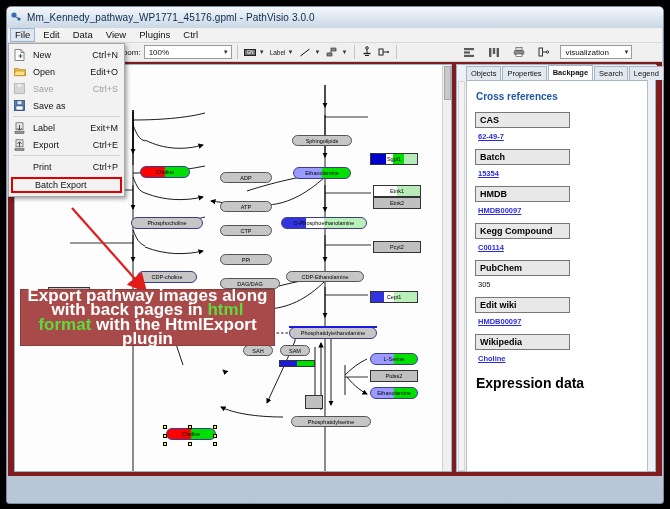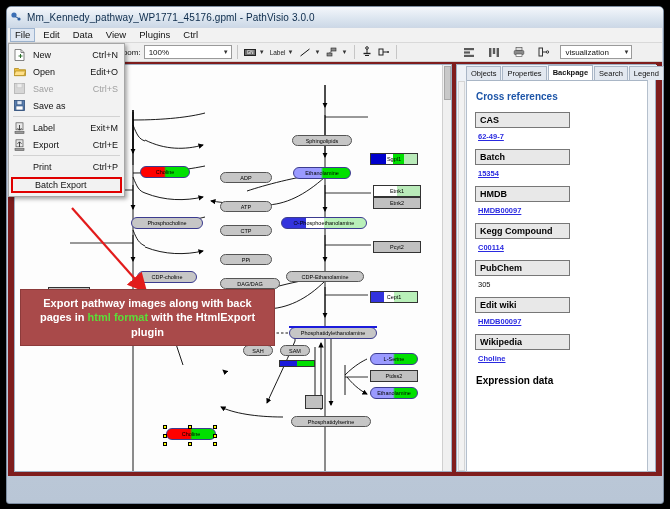--- a/index.html
+++ b/index.html
@@ -135,21 +135,21 @@
     width:95px; border:1px solid #777; background:#e8e8e8;
     font-size:9px; font-weight:bold; color:#000;
     padding:2px 4px; margin-top:8px;
   }
   .bp-val {
     font-size:7.5px; color:#2a2ae0; text-decoration:underline;
     margin:4px 0 0 3px; display:block; font-weight:bold;
   }
   .bp-val.plain { color:#111; text-decoration:none; font-weight:normal;}
   .bp-h2 {
-    font-size:10px; font-weight:bold; color:#000; margin:12px 0 0 1px;
+    font-size:14px; font-weight:bold; color:#000; margin:12px 0 0 1px;
   }
   
   #statusbar {
     position:absolute; left:8px; top:476px; width:654px; height:27px;
     background:#eceff3;
   }
   #hscroll {
     position:absolute; left:2px; top:0px; width:650px; height:9px;
     background:#f0f0f0; border:1px solid #d5d5d5;
     display:flex; align-items:center; justify-content:space-between;
@@ -189,21 +189,21 @@
     border:2px solid #e00000; margin:2px 2px 1px 2px;
     height:16px; display:flex; align-items:center;
   }
   
   #annotation-svg { position:absolute; left:0; top:0; width:670px; height:509px; pointer-events:none; z-index:60;}
   #callout {
     position:absolute; left:20px; top:289px; width:255px; height:57px;
     background:#a94a4a; border:1px solid #8d3b3b;
     color:#fff; z-index:61;
     display:flex; align-items:center; justify-content:center;
-    text-align:center; font-size:11px; font-weight:bold; line-height:14.5px;
+    text-align:center; font-size:17px; font-weight:bold; line-height:14.5px;
     padding:0 6px;
   }
   #callout .hl { color:#5bdd39; }
   
   .node {
     position:absolute; font-size:5.5px; color:#000;
     display:flex; align-items:center; justify-content:center;
     text-align:center; line-height:6px; white-space:nowrap;
   }
   .metab {

